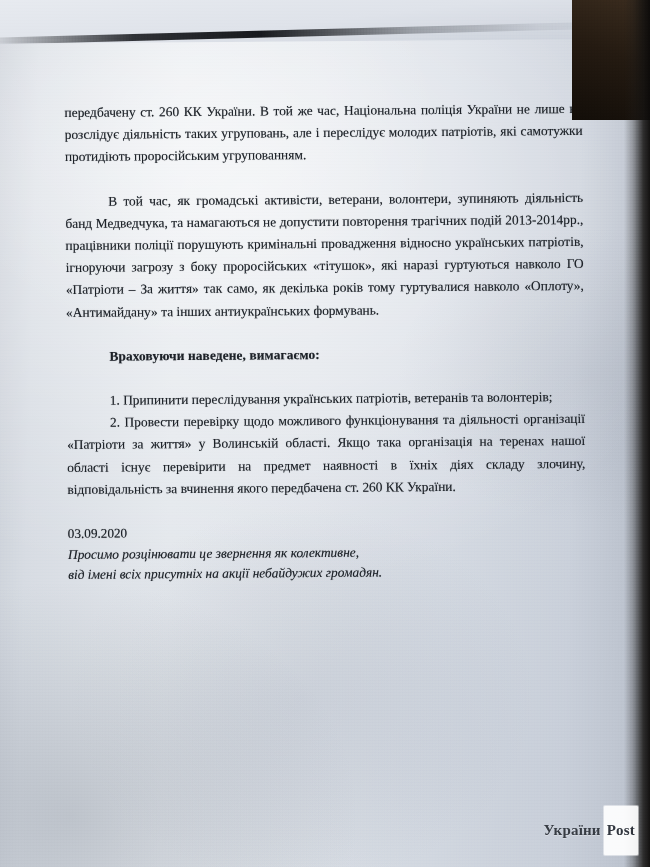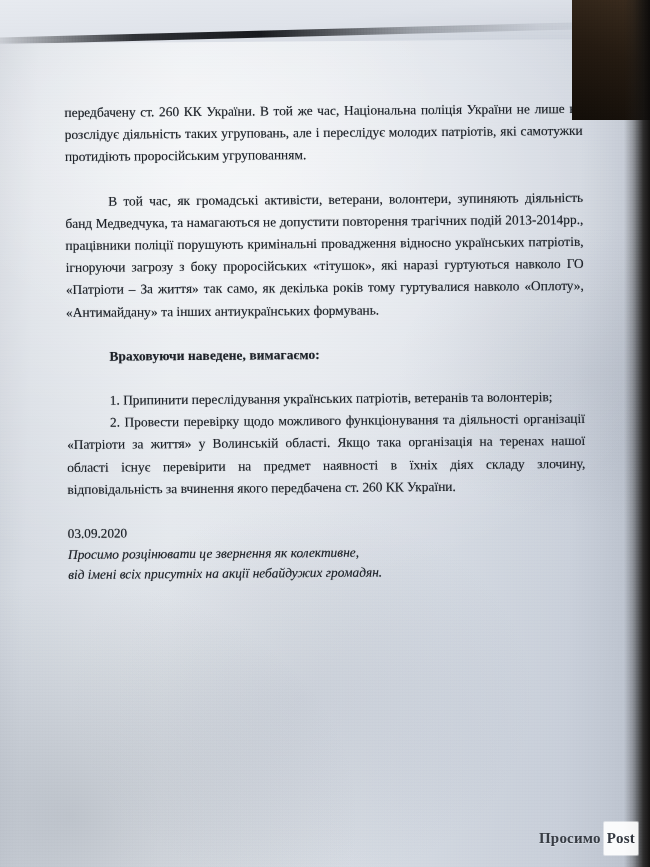--- a/index.html
+++ b/index.html
@@ -181,21 +181,21 @@
     letter-spacing: .2px;
     opacity: .92;
   }
   .wm-left {
     color: #2b3038;
     text-shadow: 0 1px 0 rgba(255,255,255,.35);
   }
   .wm-right {
     background: #ffffff;
     color: #262b33;
-    padding: 8px 3px;
+    padding: 16px 3px;
     border-radius: 1px;
     box-shadow: 0 0 0 1px rgba(255,255,255,.5);
   }
 
   
   .grain {
     position: absolute;
     inset: 0;
     opacity: .055;
     background-image:
@@ -254,17 +254,17 @@
 
     </div>
   </div>
 
   <div class="corner-dark"></div>
   <div class="right-edge"></div>
   <div class="blur-bottom"></div>
   <div class="grain"></div>
 
   <div class="watermark">
-    <span class="wm-left">Просимо</span>
+    <span class="wm-left">України</span>
     <span class="wm-right">Post</span>
   </div>
 
 </div>
 
 </body></html>

